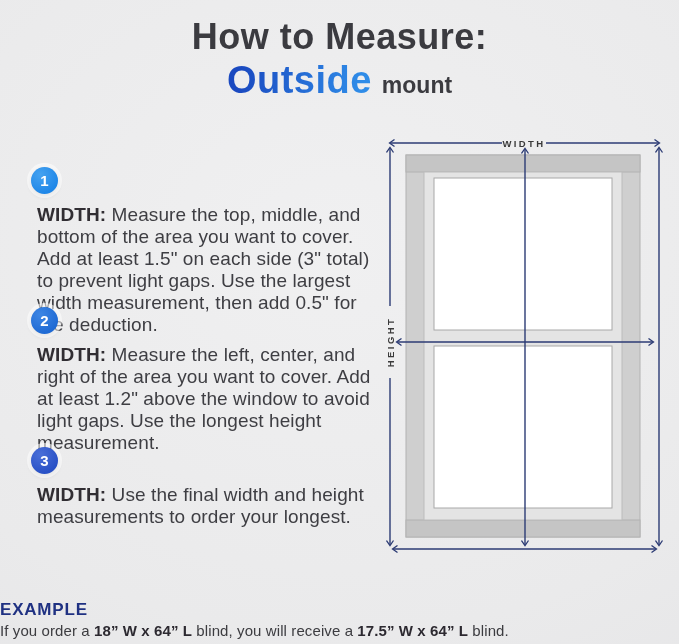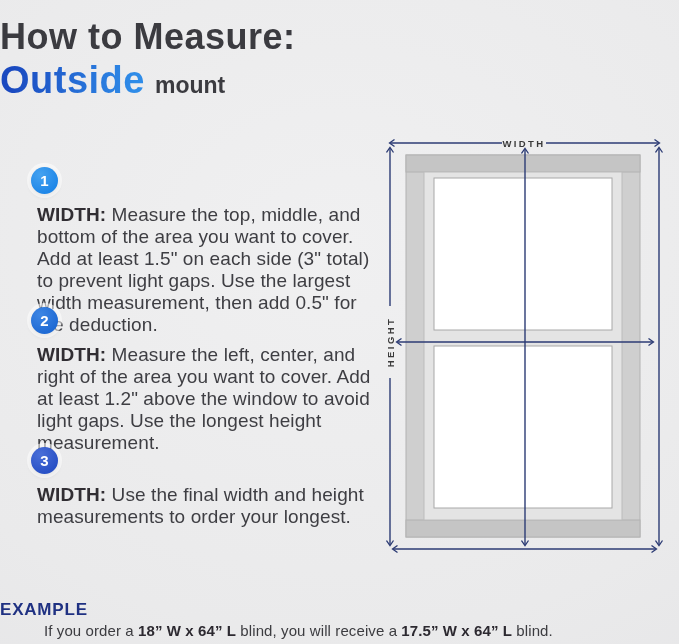--- a/index.html
+++ b/index.html
@@ -7,21 +7,21 @@
   .canvas {
     position: relative;
     width: 679px; height: 644px;
     overflow: hidden;
     background: radial-gradient(130% 110% at 50% 38%, #f0f0f1 0%, #eaeaeb 55%, #e2e2e4 100%);
     font-family: "Liberation Sans", "DejaVu Sans", sans-serif;
     color: #3c3c40;
   }
 
   
-  .title-wrap { position: absolute; top: 16px; left: 0; right: 0; text-align: left; }
+  .title-wrap { position: absolute; top: 16px; left: 0; right: 0; text-align: center; }
   .t1 { font-size: 36px; font-weight: 700; color: #3b3b40; letter-spacing: 0.5px; }
   .t2 { margin-top: 1px; }
   .t2 .hl {
     font-size: 38px; font-weight: 800; letter-spacing: 0.5px;
     background: linear-gradient(94deg, #1a49c0 8%, #2f8ce8 92%);
     -webkit-background-clip: text; background-clip: text;
     color: transparent;
   }
   .t2 .sfx { font-size: 23px; font-weight: 700; color: #3b3b40; margin-left: 10px; }
 
@@ -48,21 +48,21 @@
   .arrow-line { stroke: #2c3b74; stroke-width: 1.4; fill: none; }
   .measure-label {
     font-size: 9.5px; font-weight: 700; letter-spacing: 2.4px;
     fill: #3a3a3a;
     font-family: "Liberation Sans", "DejaVu Sans", sans-serif;
   }
 
   
   .footer { position: absolute; left: 0; right: 0; top: 600px; }
   .ex-title { font-size: 17px; font-weight: 700; color: #1f3182; letter-spacing: 0.8px; }
-  .ex-line { margin-top: 2px; font-size: 15px; color: #3c3c40; letter-spacing: 0.1px; margin-left: 44px; }
+  .ex-line { margin-top: 2px; font-size: 15px; color: #3c3c40; letter-spacing: 0.1px; }
   .ex-line b { font-weight: 700; color: #2c2930; }
 </style>
 </head>
 <body>
 
 <div class="canvas">
 
   <header class="title-wrap">
     <div class="t1">How to Measure:</div>
     <div class="t2">

